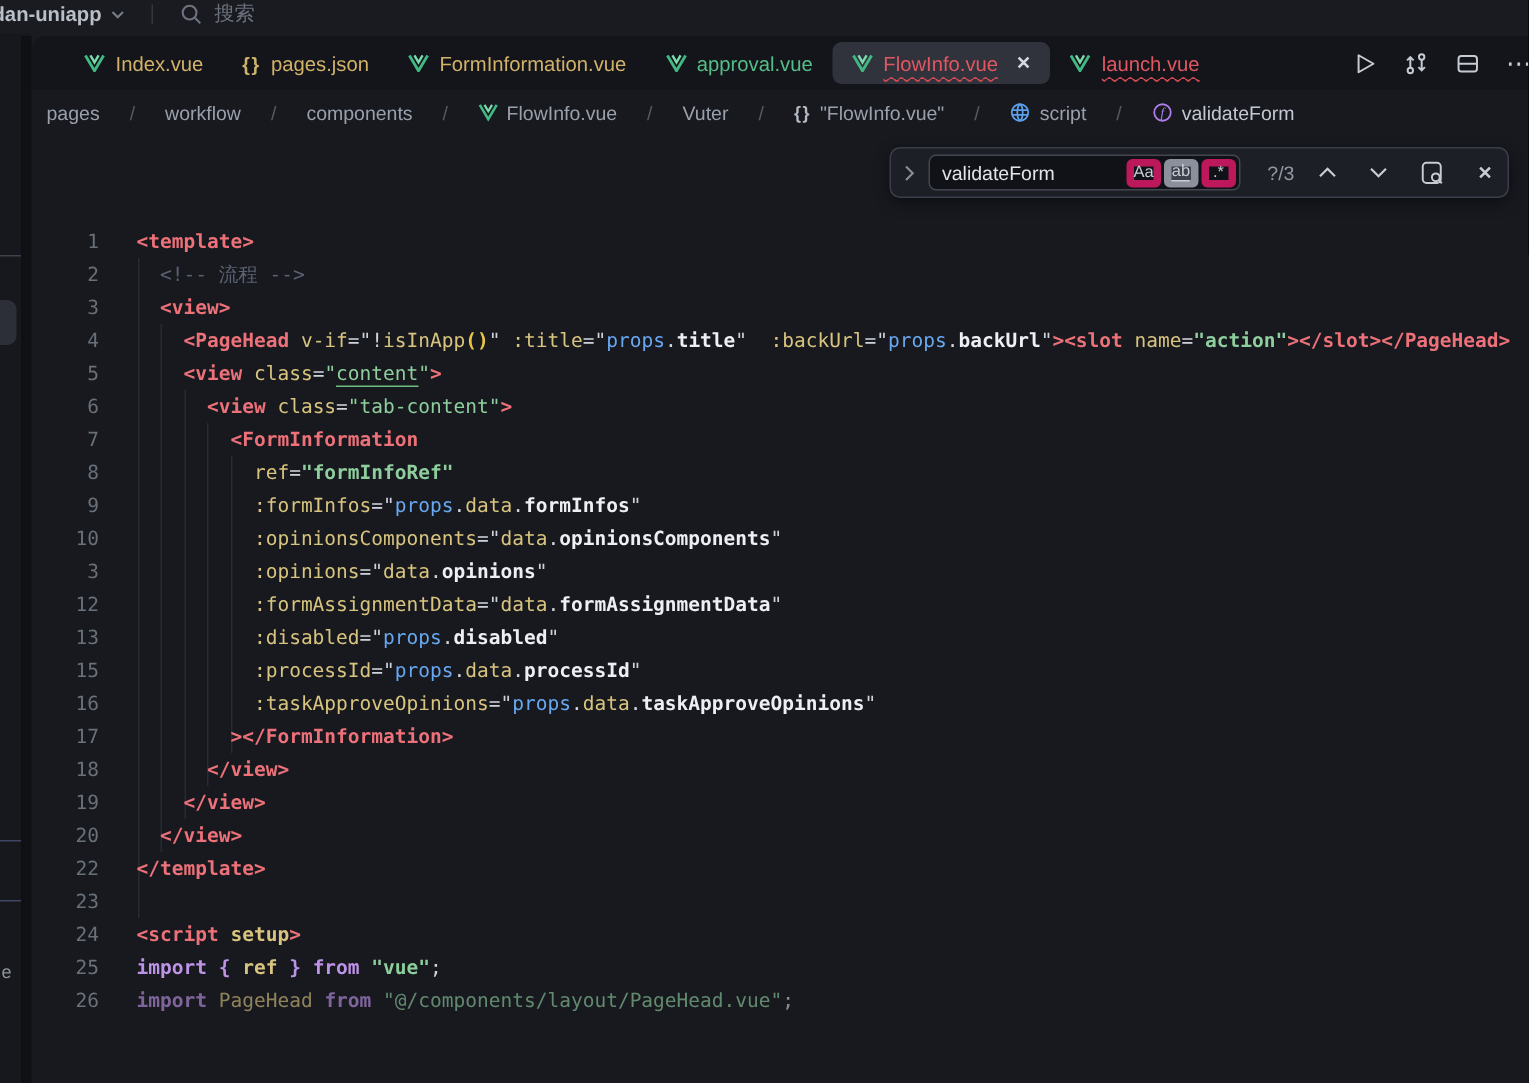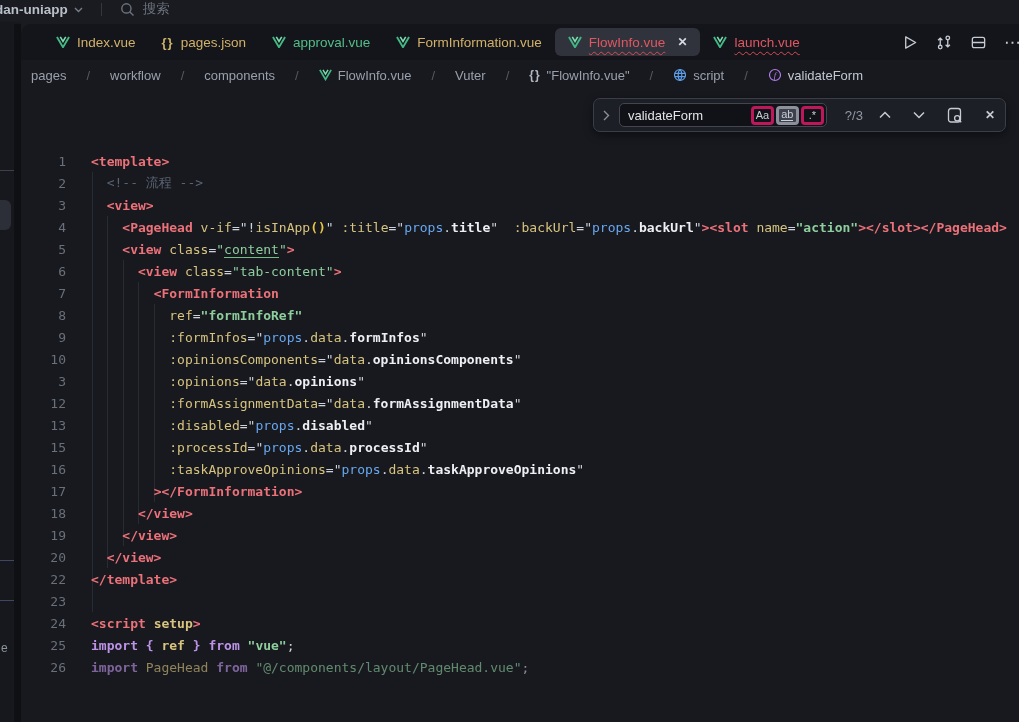--- a/index.html
+++ b/index.html
@@ -69,21 +69,21 @@
   .tk-g { color:#e8c545; font-weight:700; }
   
   .find { position:absolute; top:8px; right:13px; width:413px; height:34px; z-index:5;
           background:#1d1f26; border:1px solid #3b3e48; border-radius:7px;
           display:flex; align-items:center; padding:0 10px 0 9px; gap:9px;
           box-shadow:0 3px 10px rgba(0,0,0,.45); }
   .find-expander { color:#8a8f99; display:flex; }
   .find-input { width:212px; height:24px; background:#101217; border:1px solid #43464f; border-radius:5px;
                 display:flex; align-items:center; padding-left:8px; }
   .find-query { flex:1; color:#e0e3e9; font-size:13px; }
-  .mini-btn { flex:none; width:23px; height:19px; margin-right:2px; border:3px solid #be185d; border-radius:4px;
+  .mini-btn { flex:none; width:23px; height:19px; margin-right:2px; border:5px solid #be185d; border-radius:4px;
               display:flex; align-items:center; justify-content:center; color:#c9cdd5; font-size:11px; }
   .mini-btn.word { background:#3d414c; border-color:#8b909c; }
   .mini-btn.word span { border-bottom:1px solid #c9cdd5; line-height:1.05; }
   .find-count { color:#9298a2; font-size:13px; margin:0 7px 0 9px; }
   .find-ico { display:flex; align-items:center; color:#c7cbd3; }
   .find-ico + .find-ico { margin-left:13px; }
   svg { display:block; }
 </style>
 </head>
 <body>
@@ -137,30 +137,30 @@
             <span class="json-icon">{}</span>
             <span class="label modified">pages.json</span>
           </div>
           <div class="tab">
             <span>
               <svg width="14" height="12.18" viewBox="0 0 15 13" fill="none">
                 <path d="M1 1l6.5 11L14 1" stroke="#42b883" stroke-width="2"></path>
                 <path d="M4.6 1l2.9 4.9L10.4 1" stroke="#7bdcb0" stroke-width="1.7"></path>
               </svg>
             </span>
+            <span class="label modified">FormInformation.vue</span>
+          </div>
+          <div class="tab">
+            <span>
+              <svg width="14" height="12.18" viewBox="0 0 15 13" fill="none">
+                <path d="M1 1l6.5 11L14 1" stroke="#42b883" stroke-width="2"></path>
+                <path d="M4.6 1l2.9 4.9L10.4 1" stroke="#7bdcb0" stroke-width="1.7"></path>
+              </svg>
+            </span>
             <span class="label added">approval.vue</span>
-          </div>
-          <div class="tab">
-            <span>
-              <svg width="14" height="12.18" viewBox="0 0 15 13" fill="none">
-                <path d="M1 1l6.5 11L14 1" stroke="#42b883" stroke-width="2"></path>
-                <path d="M4.6 1l2.9 4.9L10.4 1" stroke="#7bdcb0" stroke-width="1.7"></path>
-              </svg>
-            </span>
-            <span class="label modified">FormInformation.vue</span>
           </div>
           <div class="tab active">
             <span>
               <svg width="14" height="12.18" viewBox="0 0 15 13" fill="none">
                 <path d="M1 1l6.5 11L14 1" stroke="#42b883" stroke-width="2"></path>
                 <path d="M4.6 1l2.9 4.9L10.4 1" stroke="#7bdcb0" stroke-width="1.7"></path>
               </svg>
             </span>
             <span class="label error sq">FlowInfo.vue</span>
             <span class="close">✕</span>

